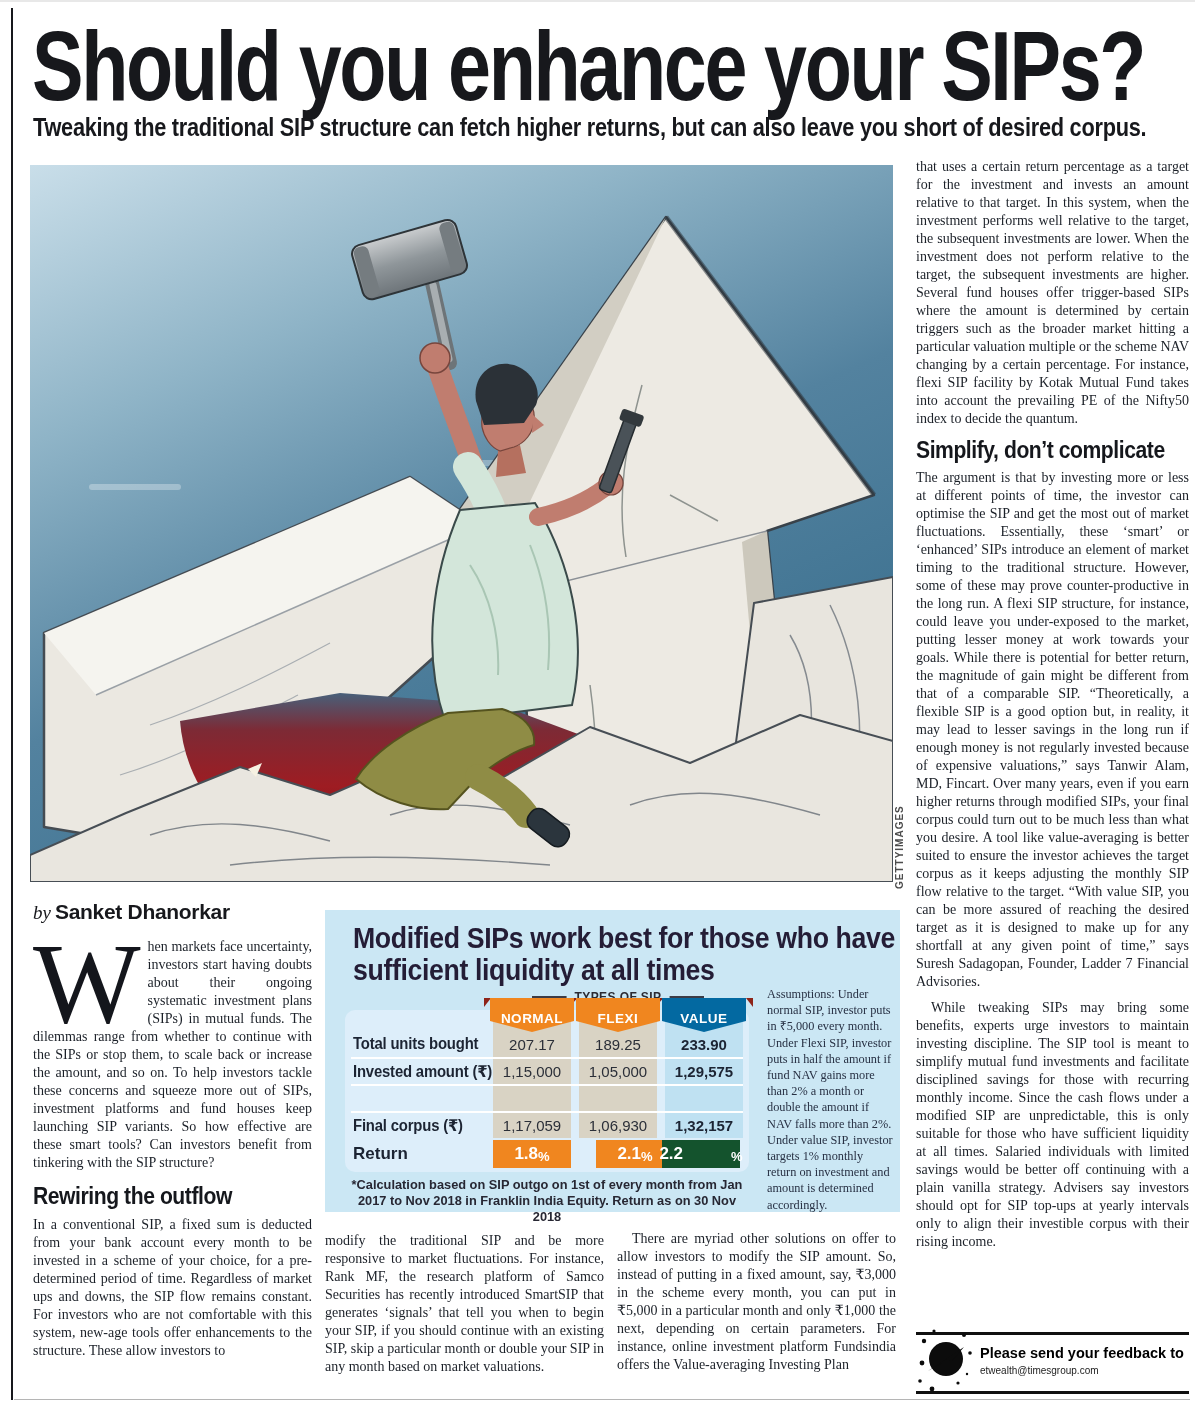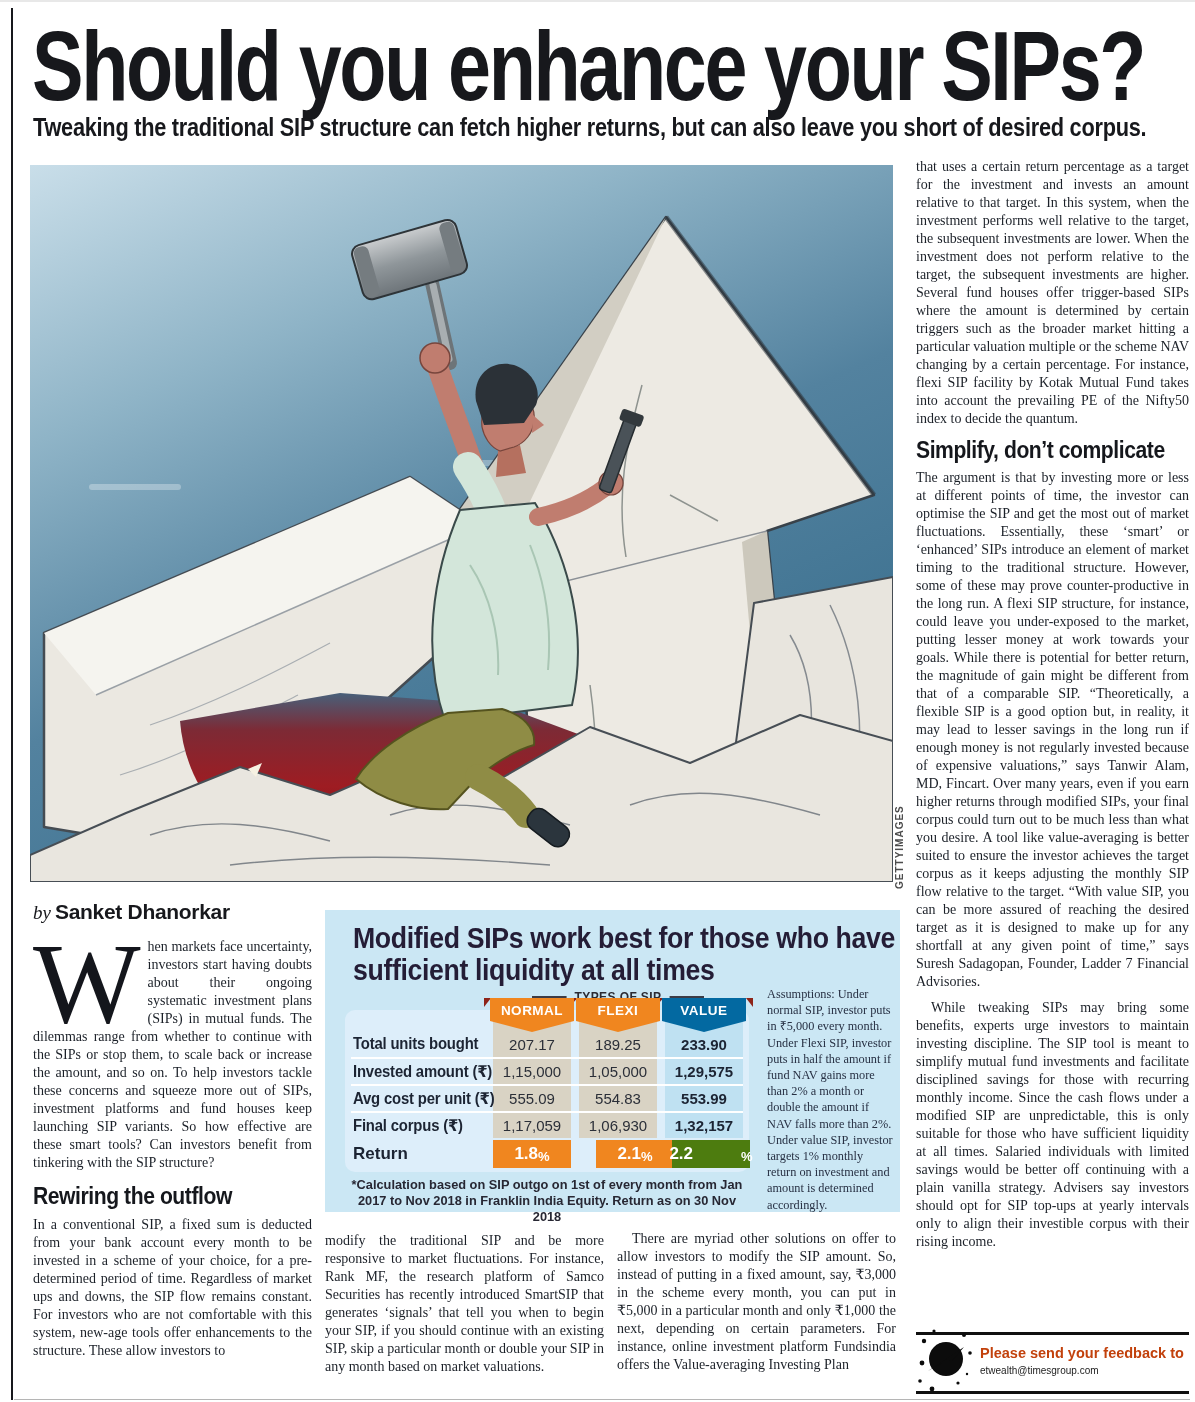--- a/index.html
+++ b/index.html
@@ -96,26 +96,26 @@
   }
   .ig-row .val { position:absolute; top:4px; width:78px; text-align:center;
                  font-size:15px; color:#2b2f38; }
   .ig-row .val.v0 { left:140px; } .ig-row .val.v1 { left:226px; } .ig-row .val.v2 { left:312px; font-weight:700; color:#1c2433; }
   .ret-lbl { position:absolute; left:8px; top:134px; font-weight:700; font-size:17px; color:#1c2433; }
   .ret-box { position:absolute; top:130px; width:78px; height:28px; display:flex;
              align-items:center; justify-content:center; color:#fff; font-weight:700; }
   .ret-box .num { font-size:17px; } .ret-box .pct { font-size:13px; margin-top:4px; }
   .ret-box.b0 { left:148px; background:#f0861f; }
   .ret-box.b1 { left:251px; background:#f0861f; }
-  .ret-box.b2 { left:327px; background:#4d7c0f;gap:48px; }
+  .ret-box.b2 { left:317px; background:#14532d;gap:48px; }
   .ribbon {
     position:absolute; top:88px; width:84px; height:34px; z-index:3;
     clip-path:polygon(0 0,100% 0,100% 68%,50% 100%,0 68%);
     display:flex; justify-content:center; color:#fff;
-    font-weight:700; font-size:13.5px; letter-spacing:0.5px; padding-top:5px;
+    font-weight:700; font-size:13.5px; letter-spacing:0.5px; padding-top:13px;
   }
   .ribbon.orange { background:#f0861f; } .ribbon.blue { background:#0369a1; }
   .ribbon.r0 { left:165px; } .ribbon.r1 { left:251px; } .ribbon.r2 { left:337px; }
   .fold { position:absolute; top:88px; width:0; height:0; z-index:2;
           border-style:solid; border-color:transparent; }
   .fold.fl { border-width:0 0 9px 7px; border-left-color:#8e2418; }
   .fold.fr { border-width:0 7px 9px 0; border-right-color:#8e2418; }
   .f0l{left:159px;} .f0r{left:249px;} .f1l{left:245px;} .f1r{left:335px;} .f2l{left:331px;} .f2r{left:421px;}
   .ig-foot {
     position:absolute; left:20px; top:267px; width:404px; text-align:center;
@@ -124,21 +124,21 @@
   .ig-assump {
     position:absolute; left:442px; top:76px; width:128px;
     font-size:12.3px; line-height:16.2px; color:#273043;font-family:Liberation Serif, serif;
   }
 
   
   .feedback { position:absolute; left:916px; top:1330px; width:273px; height:62px;
               border-top:3px solid #101010; border-bottom:3px solid #101010;
               font-family:"Liberation Sans","DejaVu Sans",sans-serif; }
   .feedback .txt { margin-left:64px; padding-top:9px; }
-  .feedback .l1 { font-weight:700; font-size:14.5px; color:#c2410c; line-height:18px; }
+  .feedback .l1 { font-weight:700; font-size:14.5px; color:#000000; line-height:18px; }
   .feedback .l2 { font-size:10px; color:#222; line-height:18px; }
   .splat { position:absolute; left:-4px; top:-16px; }
 </style>
 </head>
 <body>
 
 <div class="page">
   <div class="rule-left"></div>
   <div class="rule-bottom"></div>
 
@@ -290,26 +290,20 @@
         <span class="val v0">207.17</span>
         <span class="val v1">189.25</span>
         <span class="val v2">233.90</span>
       </div>
       <div class="ig-row" style="top:49px">
         <span class="lbl">Invested amount (₹)</span>
         <span class="val v0">1,15,000</span>
         <span class="val v1">1,05,000</span>
         <span class="val v2">1,29,575</span>
       </div>
-      <div class="ig-row" style="top:76px">
-        <span class="lbl">Avg cost per unit (₹)</span>
-        <span class="val v0">555.09</span>
-        <span class="val v1">554.83</span>
-        <span class="val v2">553.99</span>
-      </div>
       <div class="ig-row" style="top:103px">
         <span class="lbl">Final corpus (₹)</span>
         <span class="val v0">1,17,059</span>
         <span class="val v1">1,06,930</span>
         <span class="val v2">1,32,157</span>
       </div>
 
       <span class="ret-lbl">Return</span>
       <div class="ret-box b0">
         <span class="num">1.8</span>

